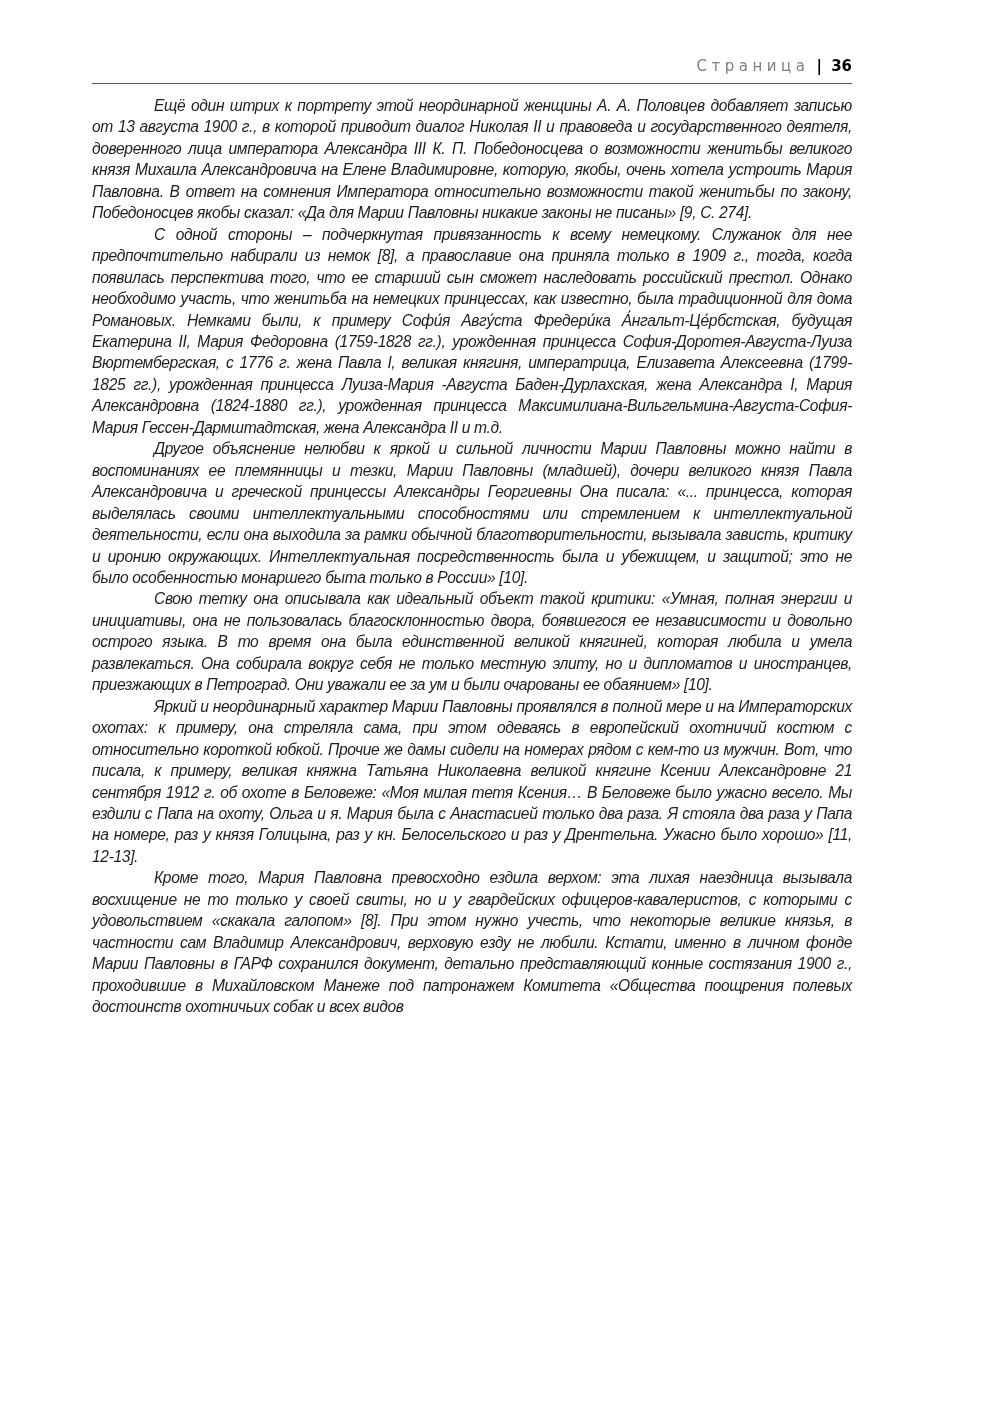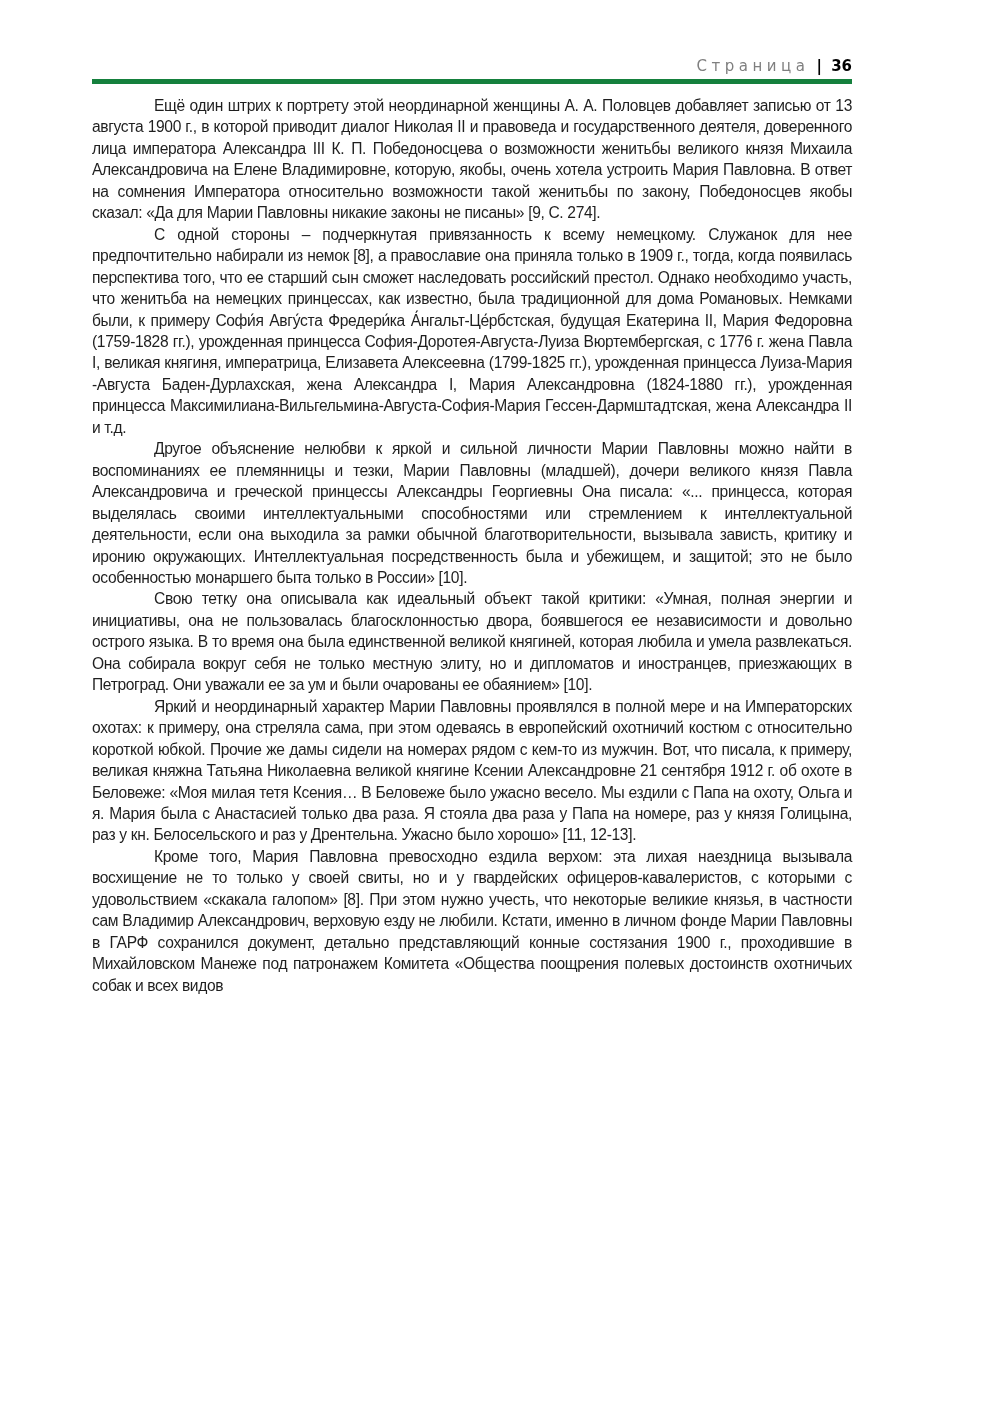--- a/index.html
+++ b/index.html
@@ -14,21 +14,21 @@
       overflow: hidden;
       font-family: "DejaVu Sans", "Liberation Sans", sans-serif;
       color: #1a1a1a;
     }
     .page-header {
       position: absolute;
       left: 92px;
       top: 56px;
       width: 760px;
       height: 28px;
-      border-bottom: 5px solid #15803d;
+      border-bottom: 1px solid #15803d;
       text-align: right;
       box-sizing: border-box;
     }
     .page-header .label {
       font-size: 15px;
       letter-spacing: 4.5px;
       color: #7f7f7f;
       font-family: "DejaVu Sans", sans-serif;
     }
     .page-header .sep {
@@ -47,20 +47,21 @@
       left: 92px;
       top: 95px;
       width: 760px;
       font-size: 15.6px;
       line-height: 21.45px;
       letter-spacing: -0.35px;
       word-spacing: 0px;
       text-align: justify;
       font-family: "Liberation Sans", "DejaVu Sans", sans-serif;
       color: #1f1f1f;
+      font-style: italic;
     }
     .content p {
       margin: 0;
       text-indent: 62px;
       hyphens: none;
     }
   </style>
 </head>
 <body>
 

